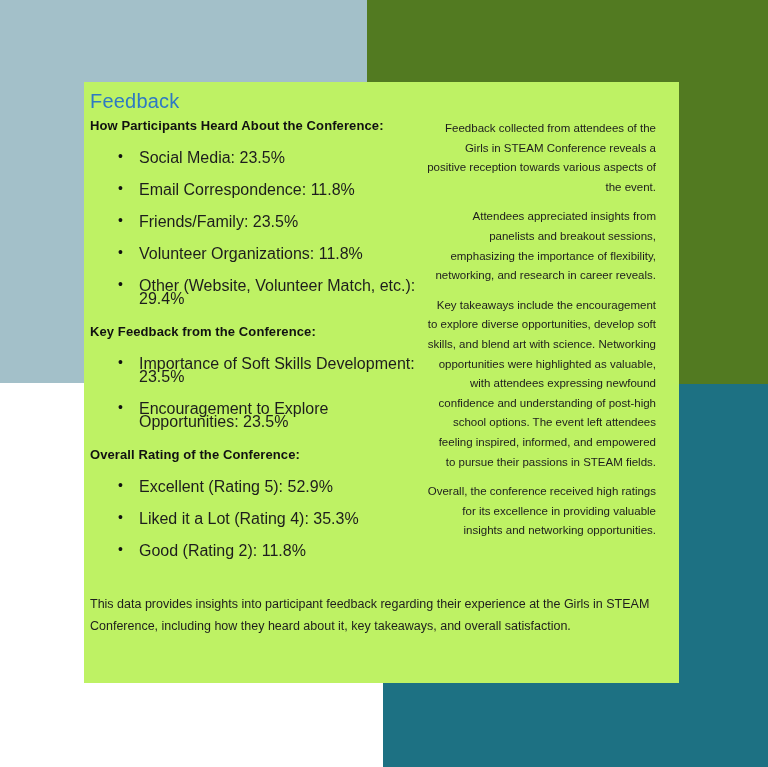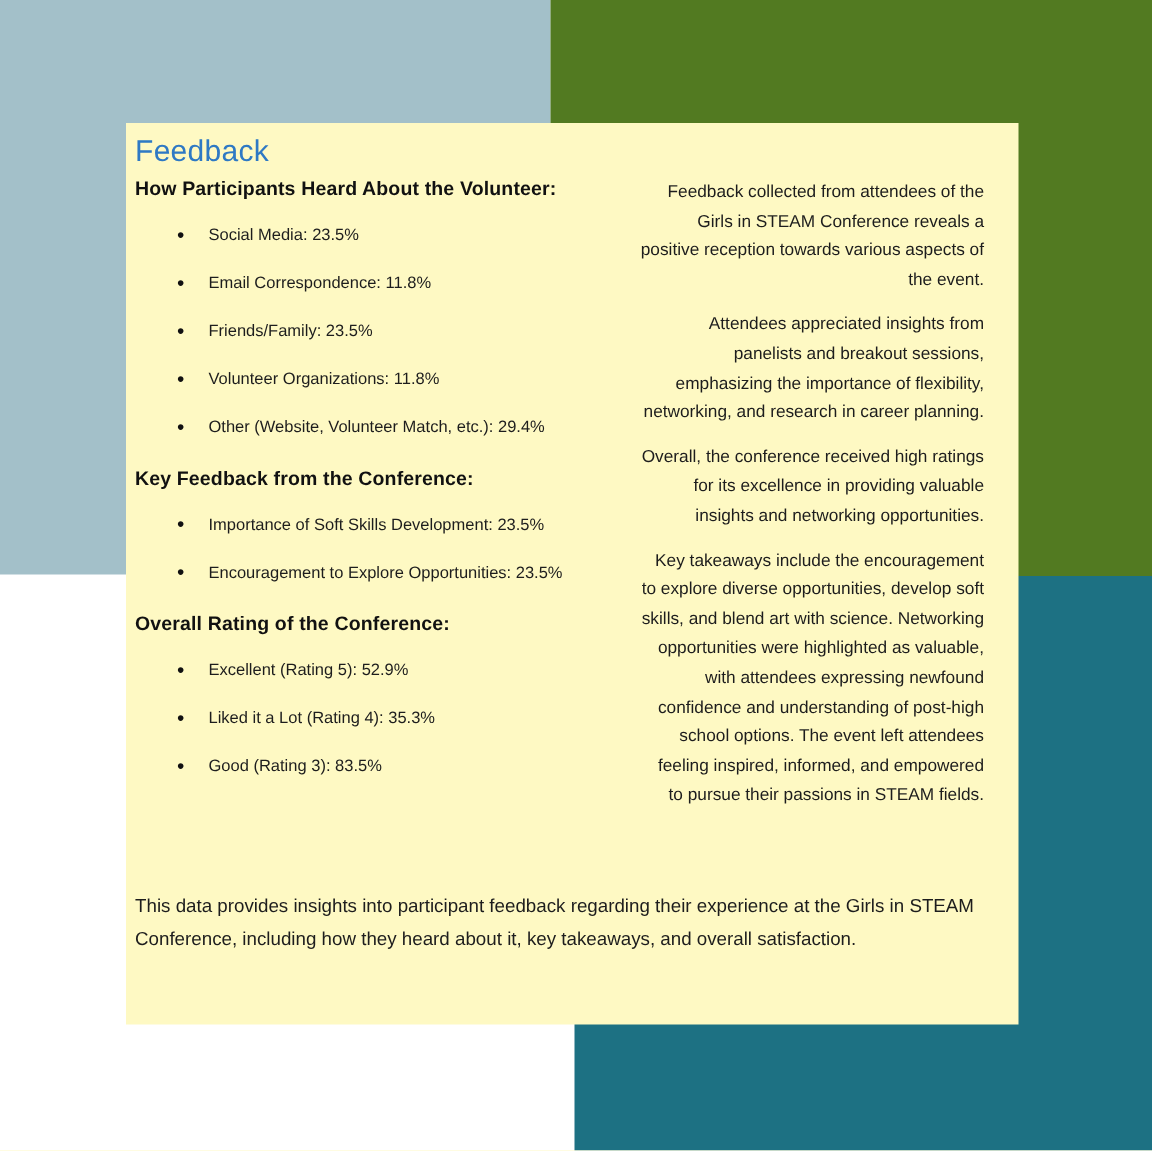--- a/index.html
+++ b/index.html
@@ -14,21 +14,21 @@
   }
   .bg-block { position: absolute; }
   .bg-bluegray { left: 0; top: 0; width: 367px; height: 383px; background: #a3c0c9; }
   .bg-green   { left: 367px; top: 0; width: 401px; height: 384px; background: #527a21; }
   .bg-teal    { left: 383px; top: 384px; width: 385px; height: 383px; background: #1d7183; }
 
   .card {
     position: absolute;
     left: 84px; top: 82px;
     width: 595px; height: 601px;
-    background: #fef9c3;
+    background: #bef264;
   }
 
   .page-title {
     position: absolute;
     left: 6px; top: 7px;
     font-size: 20px;
     line-height: 24px;
     color: #2e79c4;
     font-weight: 400;
     letter-spacing: 0.2px;
@@ -47,21 +47,21 @@
     line-height: 16px;
     letter-spacing: 0.1px;
   }
   .bullet-list {
     list-style: none;
     margin: 17px 0 0 0;
     padding: 0 0 0 49px;
   }
   .bullet-list li {
     position: relative;
-    font-size: 11px;
+    font-size: 16px;
     line-height: 13px;
     margin-bottom: 19px;
     color: #1d1d1d;
   }
   .bullet-list li::before {
     content: "\2022";
     position: absolute;
     left: -21px;
     top: -1px;
     font-size: 14px;
@@ -96,46 +96,46 @@
 <div class="bg-block bg-bluegray"></div>
 <div class="bg-block bg-green"></div>
 <div class="bg-block bg-teal"></div>
 
 <div class="card">
 
   <div class="page-title">Feedback</div>
 
   <div class="left-col">
 
-    <h3 class="section-heading">How Participants Heard About the Volunteer:</h3>
+    <h3 class="section-heading">How Participants Heard About the Conference:</h3>
     <ul class="bullet-list">
       <li>Social Media: 23.5%</li>
       <li>Email Correspondence: 11.8%</li>
       <li>Friends/Family: 23.5%</li>
       <li>Volunteer Organizations: 11.8%</li>
       <li>Other (Website, Volunteer Match, etc.): 29.4%</li>
     </ul>
 
     <h3 class="section-heading">Key Feedback from the Conference:</h3>
     <ul class="bullet-list">
       <li>Importance of Soft Skills Development: 23.5%</li>
       <li>Encouragement to Explore Opportunities: 23.5%</li>
     </ul>
 
     <h3 class="section-heading">Overall Rating of the Conference:</h3>
     <ul class="bullet-list">
       <li>Excellent (Rating 5): 52.9%</li>
       <li>Liked it a Lot (Rating 4): 35.3%</li>
-      <li>Good (Rating 3): 83.5%</li>
+      <li>Good (Rating 2): 11.8%</li>
     </ul>
 
   </div>
 
   <div class="right-col">
     <p>Feedback collected from attendees of the Girls in STEAM Conference reveals a positive reception towards various aspects of the event.</p>
-    <p>Attendees appreciated insights from panelists and breakout sessions, emphasizing the importance of flexibility, networking, and research in career planning.</p>
+    <p>Attendees appreciated insights from panelists and breakout sessions, emphasizing the importance of flexibility, networking, and research in career reveals.</p>
+    <p>Key takeaways include the encouragement to explore diverse opportunities, develop soft skills, and blend art with science. Networking opportunities were highlighted as valuable, with attendees expressing newfound confidence and understanding of post-high school options. The event left attendees feeling inspired, informed, and empowered to pursue their passions in STEAM fields.</p>
     <p>Overall, the conference received high ratings for its excellence in providing valuable insights and networking opportunities.</p>
-    <p>Key takeaways include the encouragement to explore diverse opportunities, develop soft skills, and blend art with science. Networking opportunities were highlighted as valuable, with attendees expressing newfound confidence and understanding of post-high school options. The event left attendees feeling inspired, informed, and empowered to pursue their passions in STEAM fields.</p>
   </div>
 
   <div class="footer-para">This data provides insights into participant feedback regarding their experience at the Girls in STEAM Conference, including how they heard about it, key takeaways, and overall satisfaction.</div>
 
 </div>
 
 </body></html>

